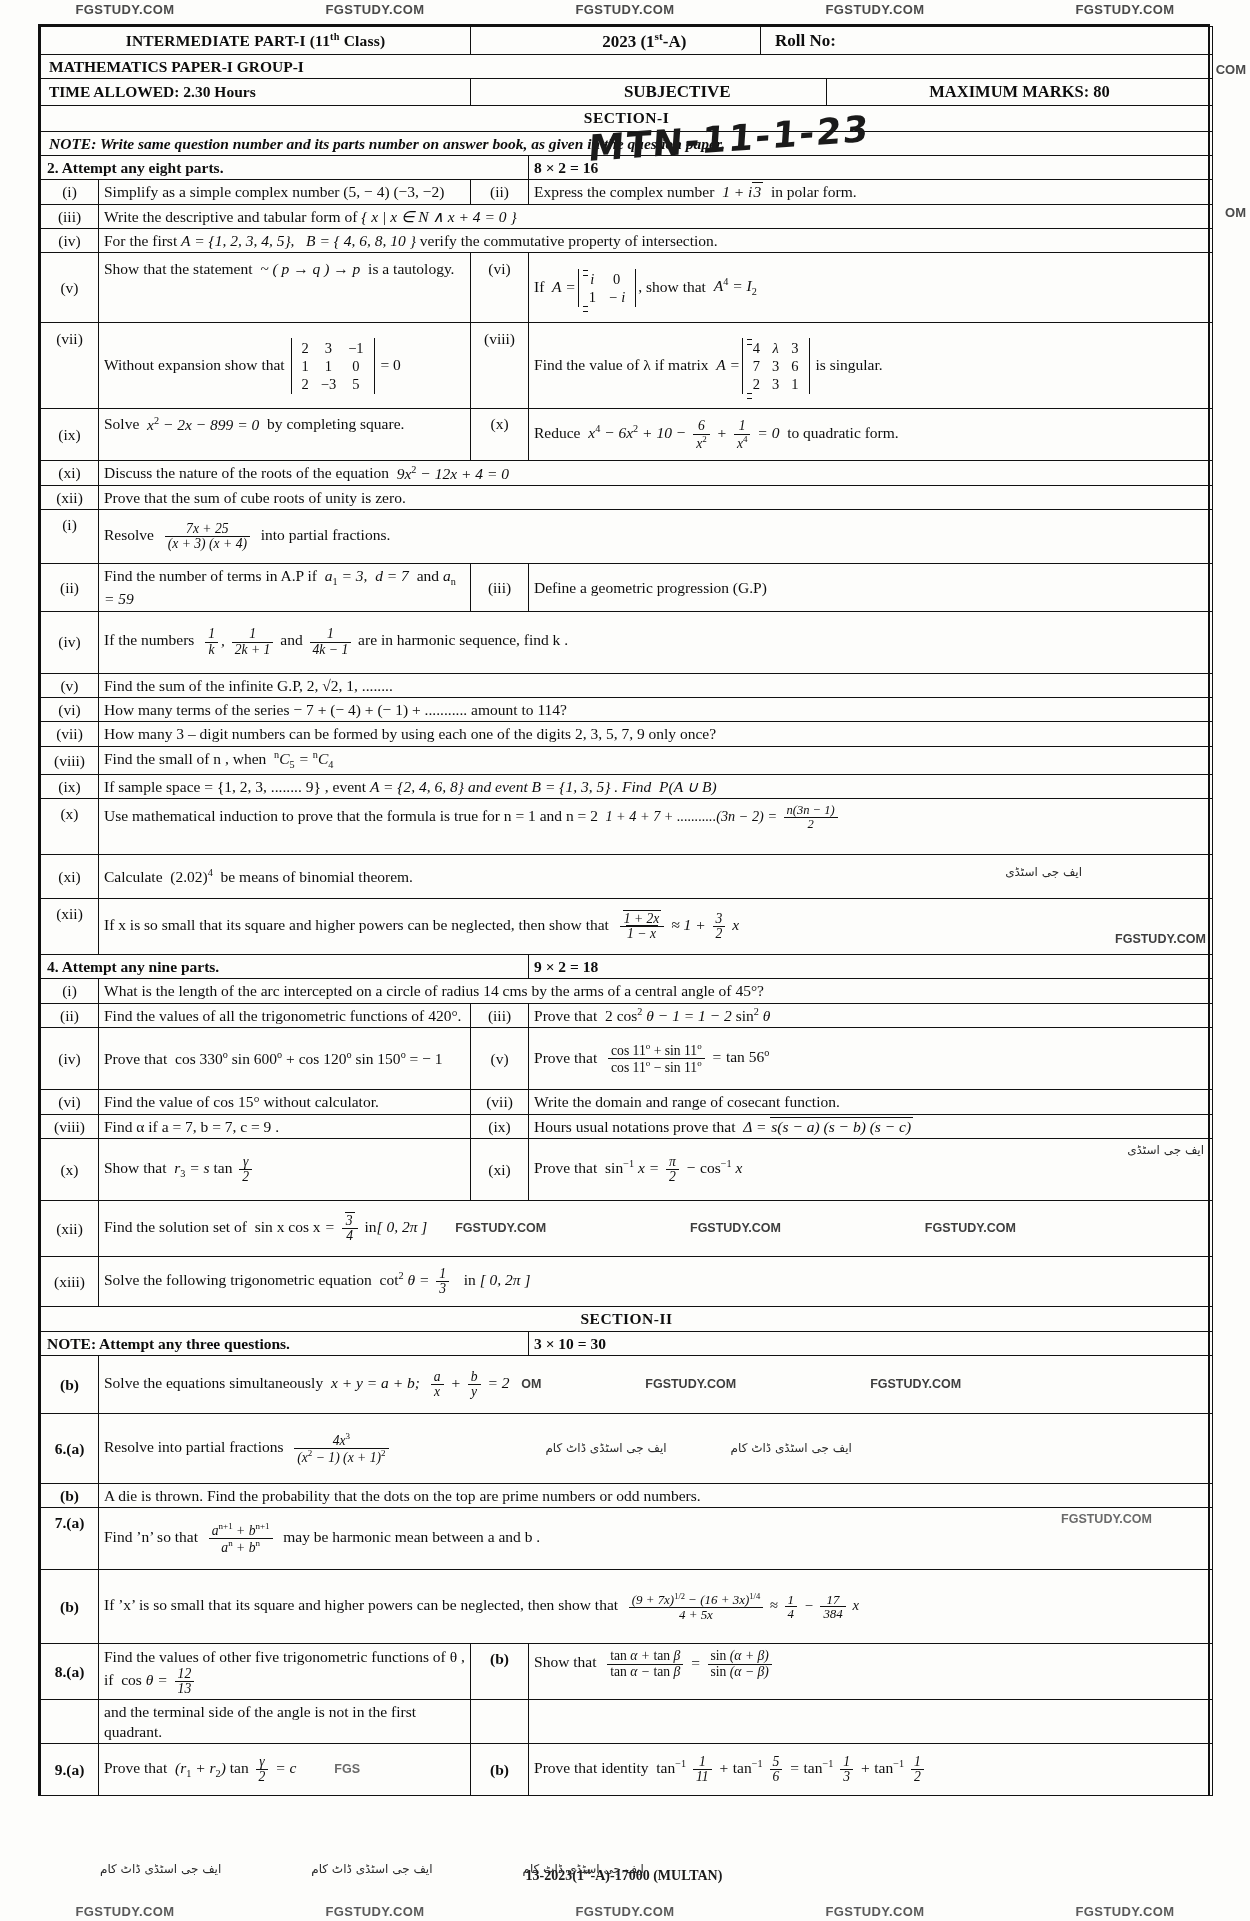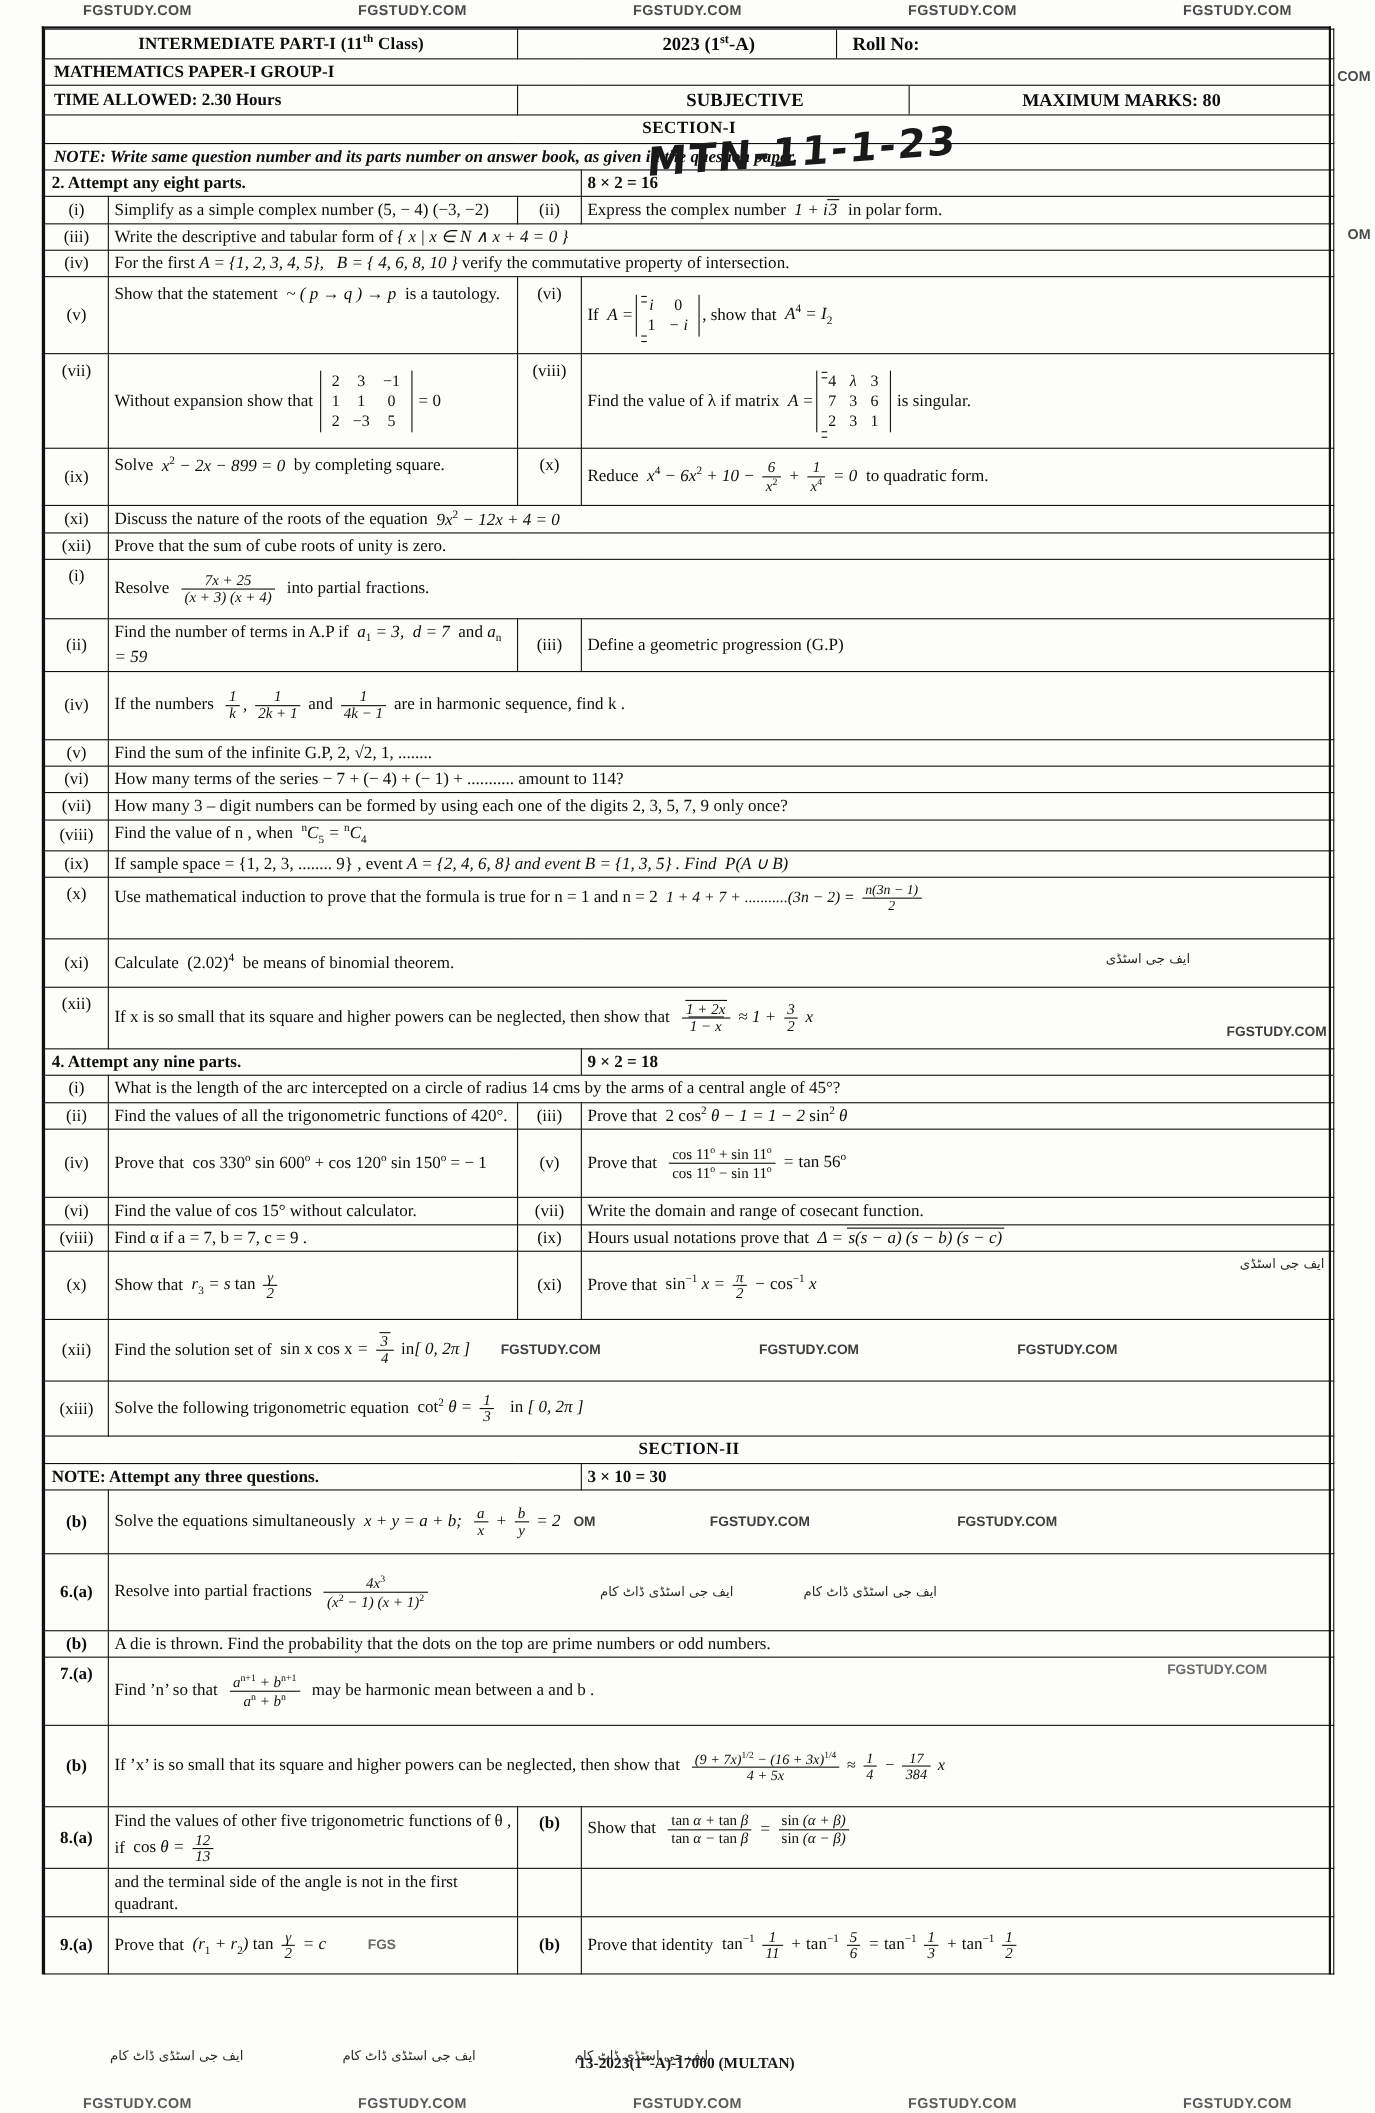--- a/index.html
+++ b/index.html
@@ -380,21 +380,21 @@
     </tr>
 
     <tr>
       <td class="rn">(vii)</td>
       <td colspan="3">How many 3 – digit numbers can be formed by using each one of the digits 2,  3,  5,  7,  9  only once?</td>
     </tr>
 
     <tr>
       <td class="rn">(viii)</td>
       <td colspan="3">
-        <span>Find the value of  n , when</span>
+        <span>Find the small of  n , when</span>
         <span class="m">&nbsp;<sup>n</sup>C<sub>5</sub> = <sup>n</sup>C<sub>4</sub></span>
       </td>
     </tr>
 
     <tr>
       <td class="rn">(ix)</td>
       <td colspan="3">
         <span>If sample space = {1, 2, 3, ........ 9} , event</span>
         <span class="m">A = {2, 4, 6, 8}  and event  B = {1, 3, 5} . Find</span>
         <span class="m">&nbsp;P(A ∪ B)</span>

